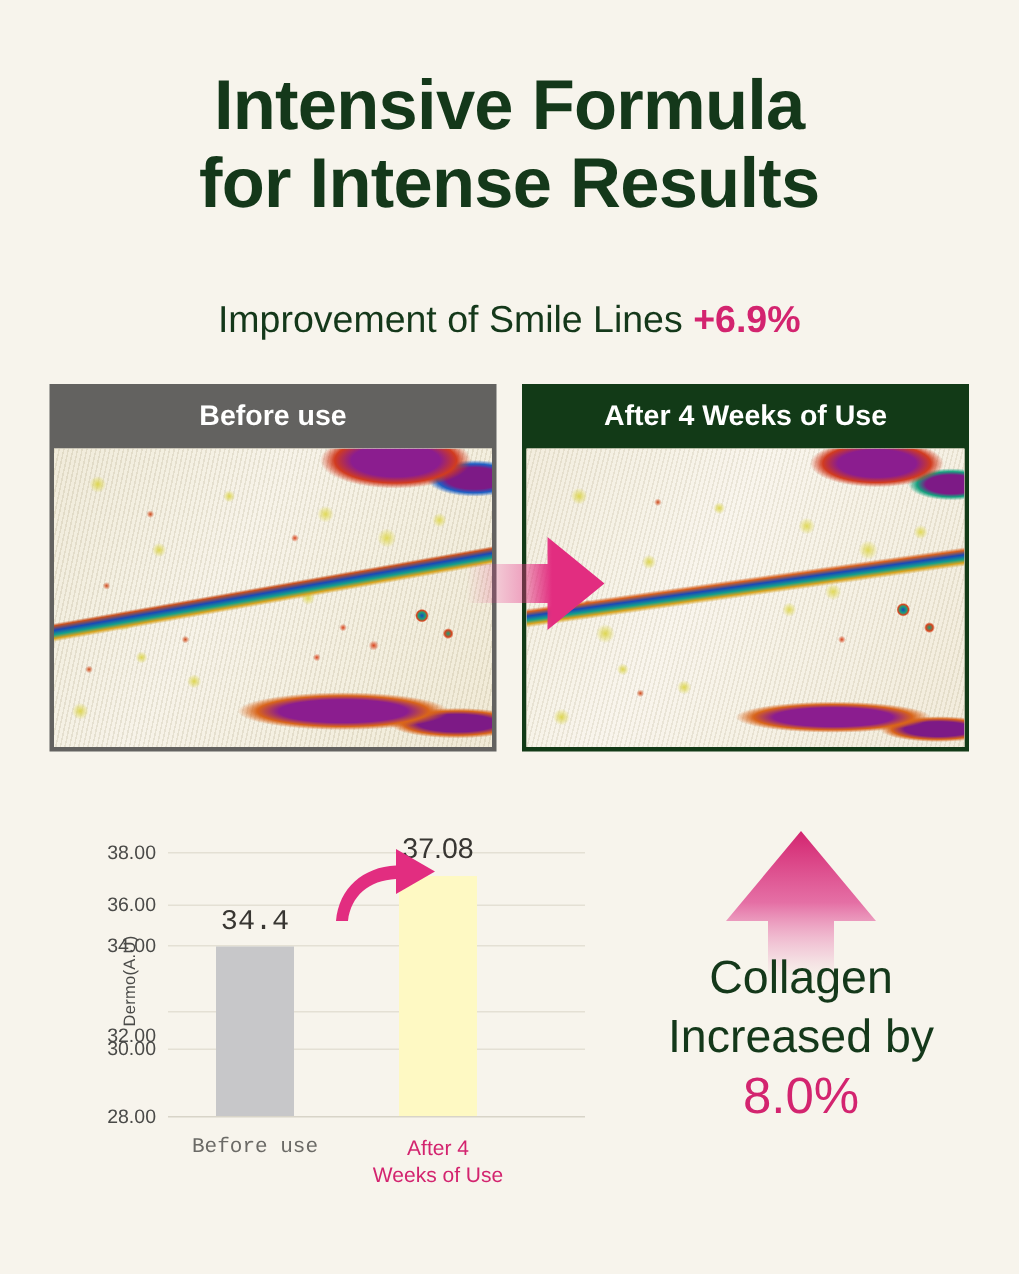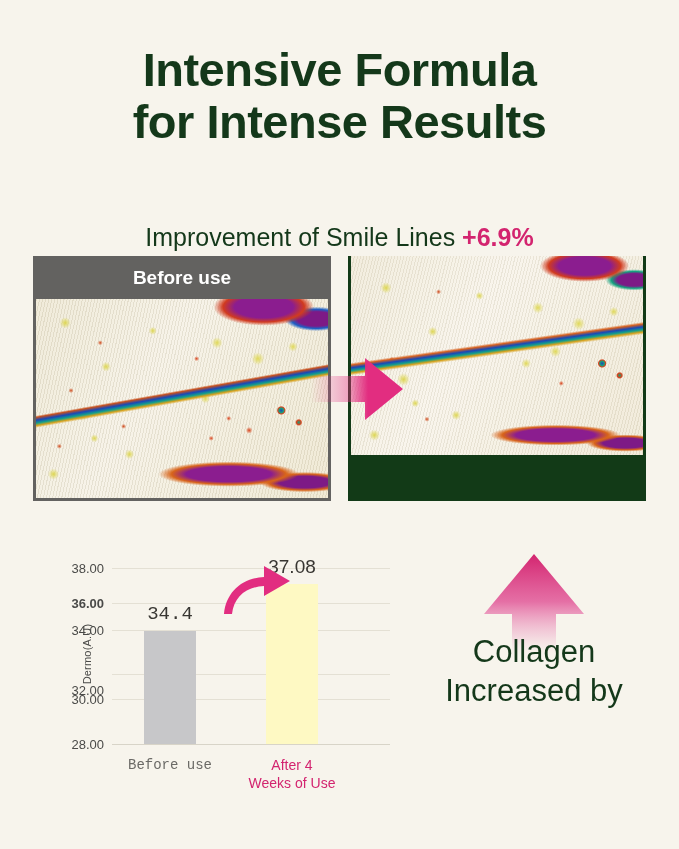--- a/index.html
+++ b/index.html
@@ -47,21 +47,20 @@
     position: absolute;
     top: 198px;
     left: 0;
     width: 679px;
     text-align: center;
     color: #14381a;
     font-size: 25px;
     line-height: 30px;
     font-weight: normal;
     white-space: nowrap;
-    margin-top: 24px;
   }
   .subtitle .pct {
     color: #d3246f;
     font-weight: bold;
   }
 
   
   .panels {
     position: absolute;
     top: 256px;
@@ -314,20 +313,21 @@
   <div class="panels">
 
     <div class="panel panel-left">
       <div class="panel-title">Before use</div>
       <div class="panel-img">
         <div class="skin"></div>
       </div>
     </div>
 
     <div class="panel panel-right">
+      <div class="panel-title">After 4 Weeks of Use</div>
       <div class="panel-img">
         <div class="skin variant-b"></div>
       </div>
     </div>
 
     <svg class="transition-arrow" viewBox="0 0 92 66">
       <defs>
         <linearGradient id="gradRight" x1="0" y1="0" x2="1" y2="0">
           <stop offset="0%" stop-color="#e22d80" stop-opacity="0"></stop>
           <stop offset="42%" stop-color="#e22d80" stop-opacity="0.42"></stop>
@@ -343,21 +343,21 @@
 
     <div class="y-axis-title">Dermo(A.U)</div>
 
     <div class="plot">
 
       <div id="grid-host">
           <div class="gridline" style="top: 0px;">
             <span class="ytick" style="top: 0px;">38.00</span>
           </div>
           <div class="gridline" style="top: 35.2px;">
-            <span class="ytick" style="top: 0px; font-weight: bold;">36.00</span>
+            <span class="ytick" style="top: 0px;">36.00</span>
           </div>
           <div class="gridline" style="top: 62px;">
             <span class="ytick" style="top: 0px;">34.00</span>
           </div>
           <div class="gridline" style="top: 105.6px;">
             <span class="ytick" style="top: 16px;">32.00</span>
           </div>
           <div class="gridline" style="top: 131px;">
             <span class="ytick" style="top: 0px;">30.00</span>
           </div>
@@ -395,16 +395,17 @@
           <stop offset="45%" stop-color="#e04e93" stop-opacity="0.80"></stop>
           <stop offset="78%" stop-color="#eb8fbd" stop-opacity="0.30"></stop>
           <stop offset="100%" stop-color="#f7f4ec" stop-opacity="0"></stop>
         </linearGradient>
       </defs>
       <path d="M54 2 L104 62 L76 62 L76 108 L32 108 L32 62 L4 62 Z" fill="url(#gradUp)"></path>
     </svg>
     <div class="collagen-text">
       <span class="l">Collagen</span>
       <span class="l">Increased by</span>
+      <span class="collagen-pct">8.0%</span>
     </div>
   </div>
 
 </div>
 
 </body></html>

